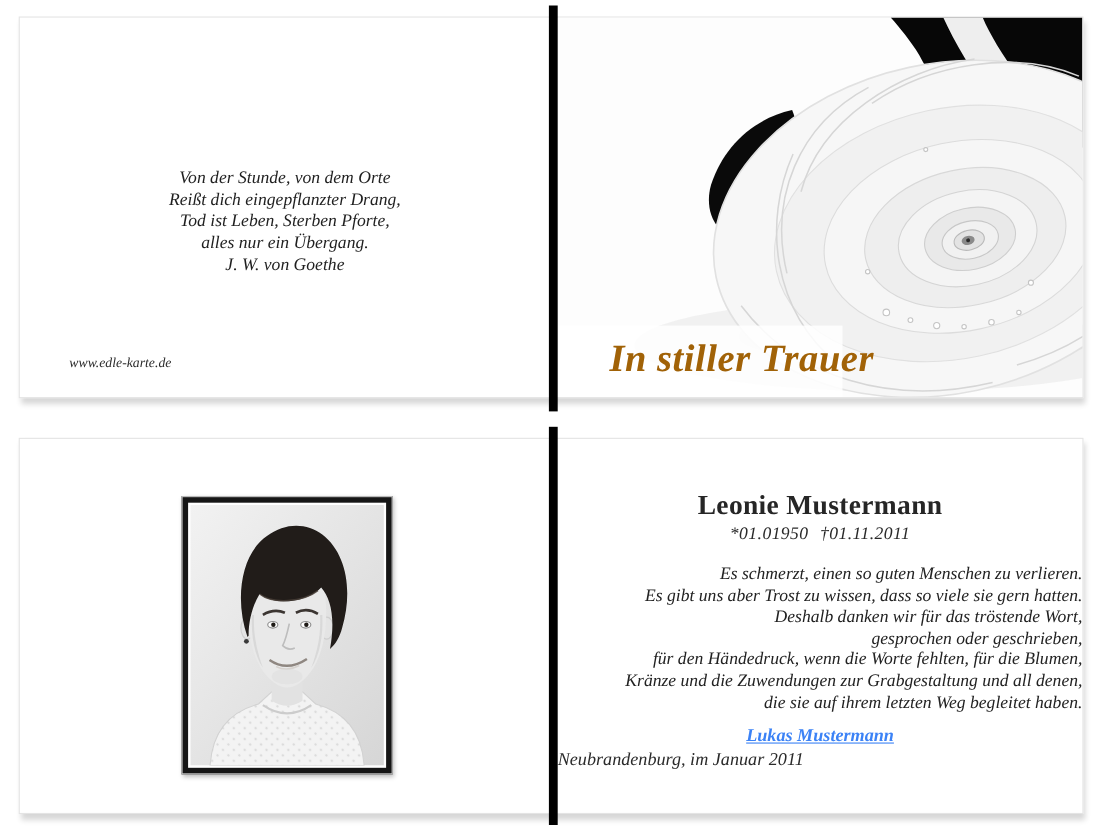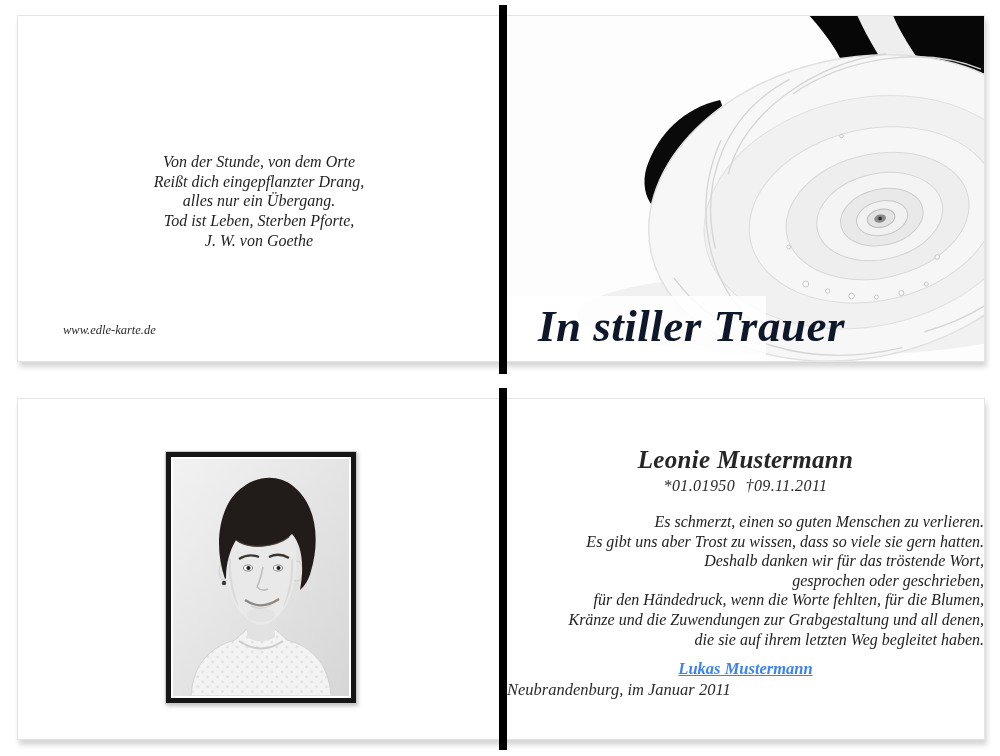--- a/index.html
+++ b/index.html
@@ -23,35 +23,35 @@
   
   .poem{position:absolute;top:136px;left:0;width:100%;text-align:center;
         font-style:italic;font-size:16px;line-height:19.5px;color:#1f1f1f;}
   .poem div{white-space:nowrap;}
   .poem-author{margin-top:1px;}
   .website{position:absolute;left:45px;top:307px;font-style:italic;font-size:12.5px;color:#2a2a2a;}
 
   
   .rose-photo{position:absolute;inset:0;width:100%;height:100%;display:block;}
   .front-title{
-    position:absolute;left:31px;top:290px;
-    font-style:italic;font-weight:bold;font-size:45px;line-height:40px;
-    color:#0f172a;letter-spacing:0.5px;white-space:nowrap;
+    position:absolute;left:47px;top:290px;
+    font-style:italic;font-weight:bold;font-size:35px;line-height:40px;
+    color:#a16207;letter-spacing:0.5px;white-space:nowrap;
   }
 
   
   .portrait-frame{
     position:absolute;left:147px;top:52px;
     border:1px solid #c9c9c9;background:#161616;padding:5px;
     box-shadow:1px 2px 4px rgba(0,0,0,0.25);
   }
   .portrait-inner{background:#ffffff;padding:2px;}
   .portrait-inner svg{display:block;}
   .memorial-name{position:absolute;top:47px;width:100%;text-align:center;
-    font-style:italic;font-weight:bold;font-size:25px;color:#262626;letter-spacing:0.3px;}
+    font-weight:bold;font-size:25px;color:#262626;letter-spacing:0.3px;}
   .memorial-dates{position:absolute;top:78px;width:100%;text-align:center;
     font-style:italic;font-size:16px;color:#2a2a2a;word-spacing:6px;letter-spacing:0.4px;}
   .condolence{position:absolute;top:113px;width:100%;text-align:right;
     font-style:italic;font-size:16px;line-height:19.6px;color:#222;}
   .condolence div{white-space:nowrap;}
   .signature-name{position:absolute;top:260px;width:100%;text-align:center;
     font-style:italic;font-weight:bold;font-size:16.5px;color:#3b82f6;text-decoration:underline;}
   .signature-place{position:absolute;top:281px;width:100%;text-align:left;
     font-style:italic;font-size:16.5px;color:#2a2a2a;}
 </style>
@@ -60,22 +60,22 @@
 
 <div class="stage">
 
   <div class="spread spread-top">
 
     <div class="half-left">
       <div class="poem">
         <div>
             <div>Von der Stunde, von dem Orte</div>
             <div>Reißt dich eingepflanzter Drang,</div>
+            <div>Tod ist Leben, Sterben Pforte,</div>
             <div>alles nur ein Übergang.</div>
-            <div>Tod ist Leben, Sterben Pforte,</div>
           </div>
         <div class="poem-author">J. W. von Goethe</div>
       </div>
       <div class="website">www.edle-karte.de</div>
     </div>
 
     <div class="half-right">
 
       <svg class="rose-photo" viewBox="0 0 479 345" preserveAspectRatio="none" aria-hidden="true">
         <rect width="479" height="345" fill="#fdfdfd"></rect>
@@ -179,21 +179,21 @@
             <path d="M72,141 Q88,152 106,140" fill="none" stroke="#8f8781" stroke-width="2.2"></path>
             <path d="M78,147 Q88,152 99,146" fill="none" stroke="#d6d2ce" stroke-width="1.4"></path>
             <ellipse cx="88" cy="156" rx="14" ry="7" fill="#dddddd" opacity="0.5"></ellipse>
           </svg>
         </div>
       </div>
     </div>
 
     <div class="half-right">
       <div class="memorial-name">Leonie Mustermann</div>
-      <div class="memorial-dates">*01.01950 †09.11.2011</div>
+      <div class="memorial-dates">*01.01950 †01.11.2011</div>
       <div class="condolence">
           <div>Es schmerzt, einen so guten Menschen zu verlieren.</div>
           <div>Es gibt uns aber Trost zu wissen, dass so viele sie gern hatten.</div>
           <div>Deshalb danken wir für das tröstende Wort,</div>
           <div>gesprochen oder geschrieben,</div>
           <div>für den Händedruck, wenn die Worte fehlten, für die Blumen,</div>
           <div>Kränze und die Zuwendungen zur Grabgestaltung und all denen,</div>
           <div>die sie auf ihrem letzten Weg begleitet haben.</div>
         </div>
       <div class="signature-name">Lukas Mustermann</div>

